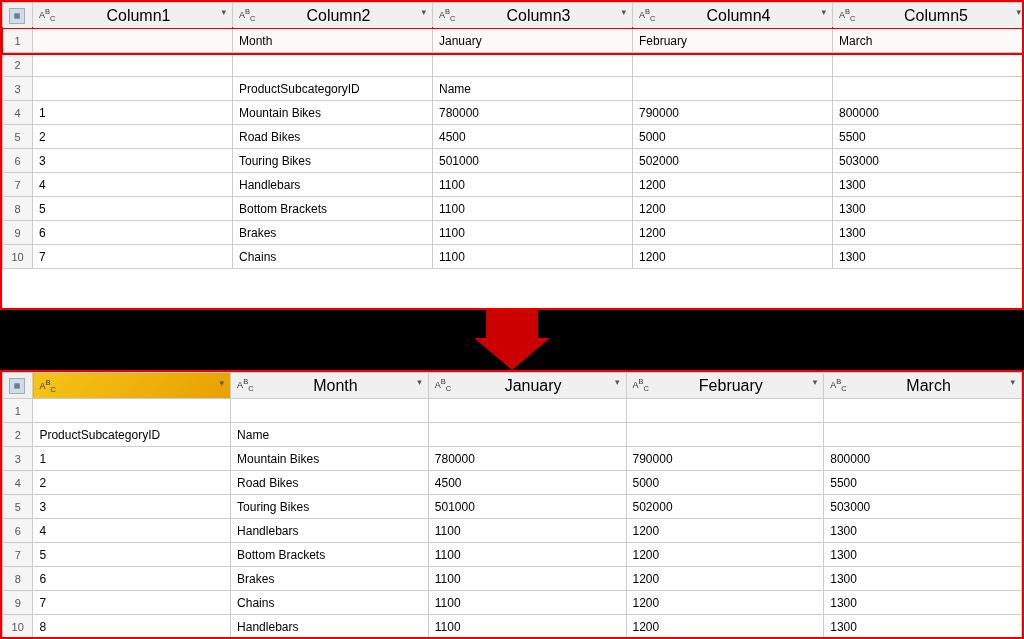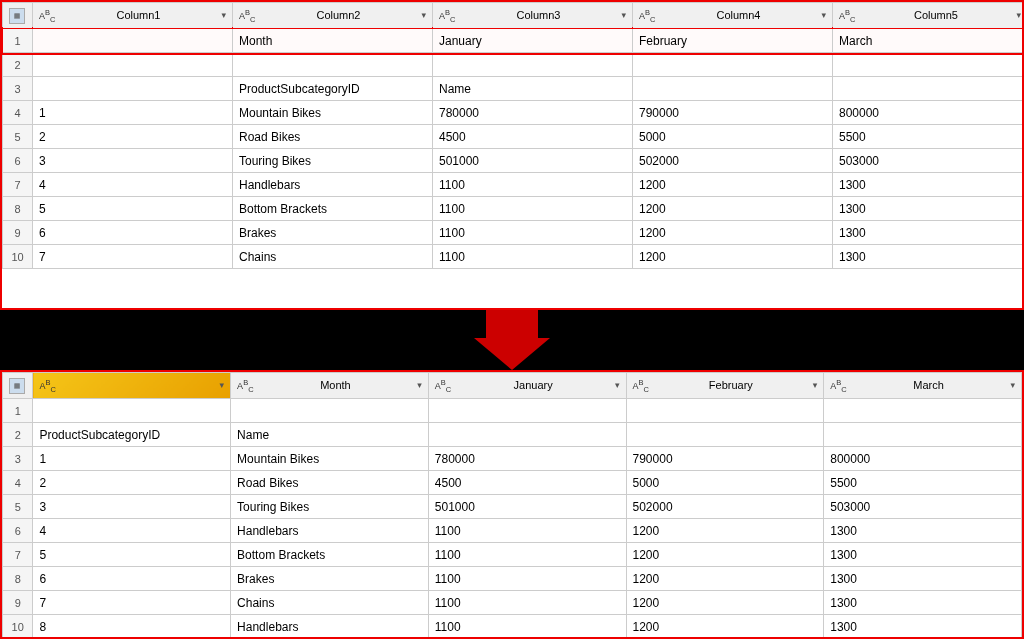--- a/index.html
+++ b/index.html
@@ -44,21 +44,21 @@
       padding: 3px 6px;
       font-weight: normal;
       white-space: nowrap;
       overflow: hidden;
       height: 26px;
       position: relative;
     }
 
     .header-row th .th-inner {
       display: flex;
-      align-items: center;
+      align-items: flex-start;
       gap: 4px;
     }
 
     .col-icon {
       display: inline-flex;
       align-items: center;
       justify-content: center;
       width: 16px;
       height: 16px;
       background: #ddd;
@@ -67,21 +67,21 @@
       flex-shrink: 0;
     }
 
     .col-type {
       font-size: 9px;
       color: #333;
       font-style: normal;
     }
 
     .col-name {
-      font-size: 11px;
+      font-size: 16px;
       color: #000;
       flex: 1;
     }
 
     .dropdown-arrow {
       font-size: 9px;
       color: #555;
       cursor: pointer;
     }
 

